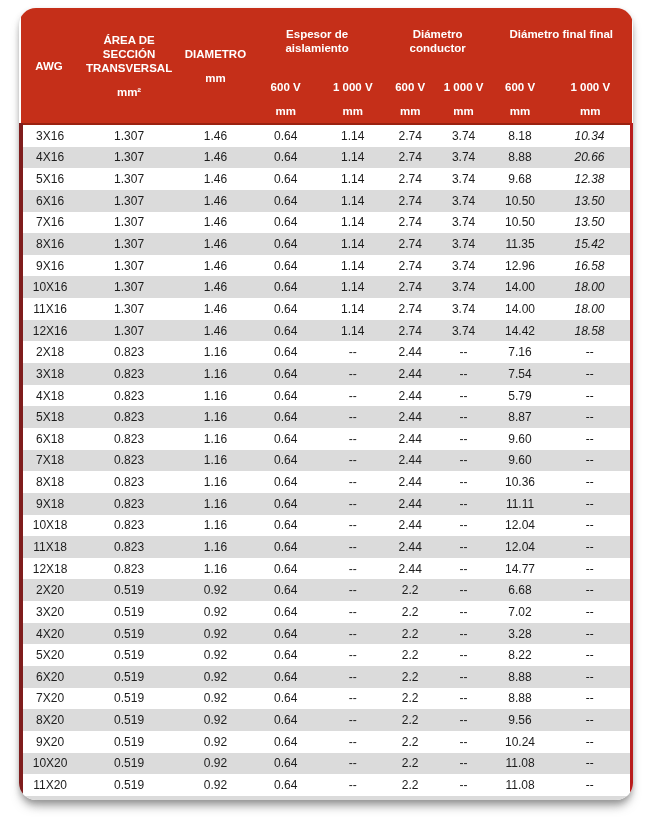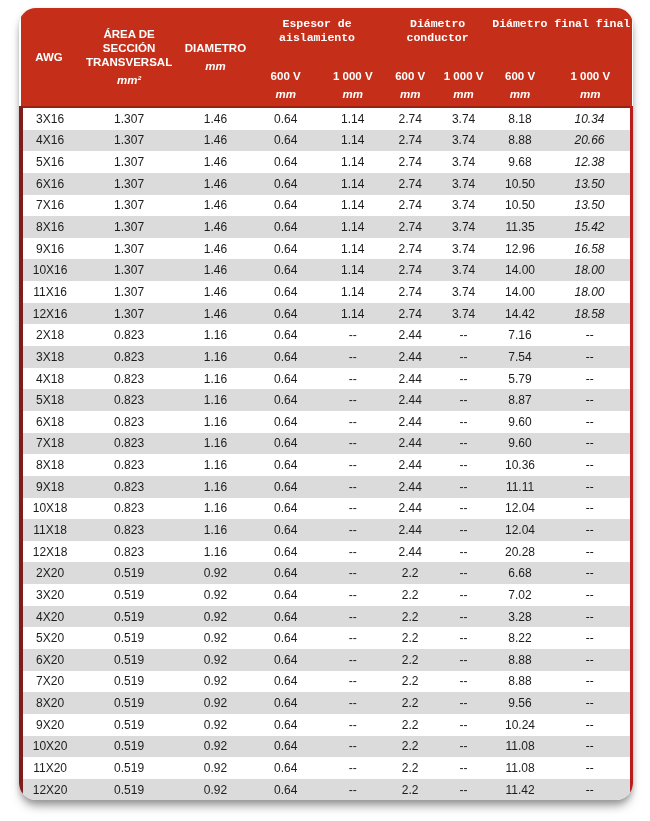--- a/index.html
+++ b/index.html
@@ -37,24 +37,24 @@
     padding: 0;
   }
   thead tr.group-row { height: 40px; }
   thead tr.sub-row   { height: 59px; padding-left: 8px; }
   thead tr.sub-row th { border-bottom: 2px solid #9A2110; }
   th.static-col {
     vertical-align: middle;
     border-bottom: 2px solid #9A2110;
   }
   th.group-col { vertical-align: top; padding-top: 9px; }
-  th.group-col .group-lbl { margin: 0 auto; font-family: Liberation Mono, monospace; }
+  th.group-col .group-lbl { margin: 10px auto; }
   th.group-col .narrow { max-width: 78px; }
   th.sub-col { vertical-align: bottom; padding-bottom: 5px; }
-  th .unit-line { margin-top: 4px; font-style: italic; }
+  th .unit-line { margin-top: 10px; }
   tbody td {
     height: 21.65px;
     padding: 0;
     text-align: center;
     vertical-align: middle;
     font-size: 12px;
     color: #1C1C1C;
     background: #ffffff;
   }
   tbody tr:nth-child(even) td { background: #DBDBDB; }
@@ -349,21 +349,21 @@
           <td>--</td>
         </tr>
         <tr>
           <td>12X18</td>
           <td>0.823</td>
           <td>1.16</td>
           <td>0.64</td>
           <td>--</td>
           <td>2.44</td>
           <td>--</td>
-          <td>20.28</td>
+          <td>14.77</td>
           <td>--</td>
         </tr>
         <tr>
           <td>2X20</td>
           <td>0.519</td>
           <td>0.92</td>
           <td>0.64</td>
           <td>--</td>
           <td>2.2</td>
           <td>--</td>

